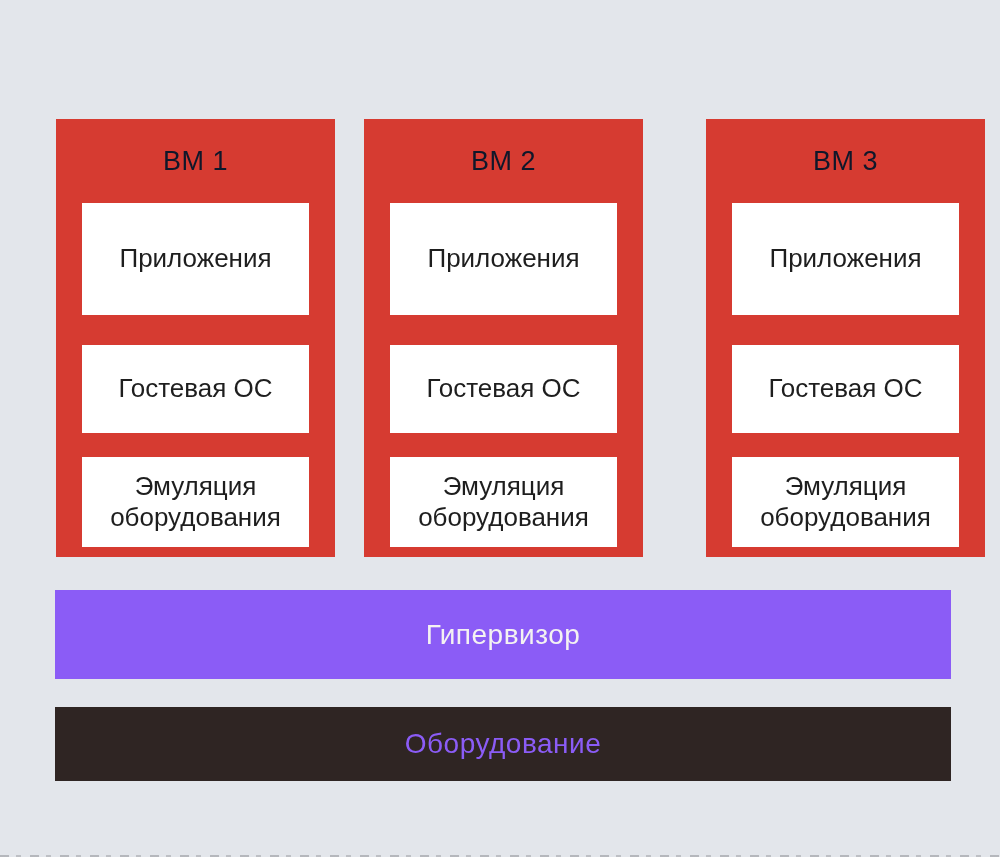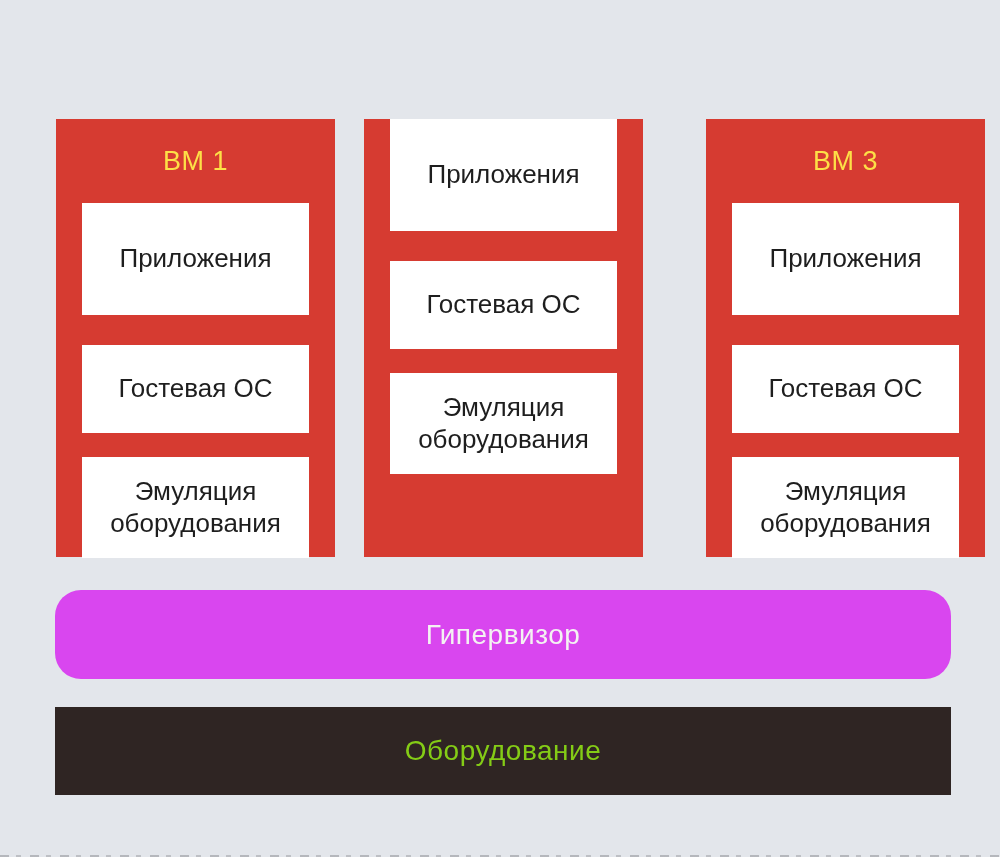--- a/index.html
+++ b/index.html
@@ -26,63 +26,62 @@
   }
   .vm-panel.pos-0 { left: 56px; }
   .vm-panel.pos-1 { left: 364px; }
   .vm-panel.pos-2 { left: 672px; margin-left: 34px; }
 
   .vm-title {
     height: 84px;
     display: flex;
     align-items: center;
     justify-content: center;
-    color: #fde047;
+    color: #0f172a;
     font-size: 27px;
     letter-spacing: 0.5px;
   }
 
   .layer-box {
     margin: 0 26px;
     background: #ffffff;
     display: flex;
     align-items: center;
     justify-content: center;
     text-align: center;
     color: #1e1e1e;
     font-size: 26px;
     line-height: 1.2;
   }
   .layer-box.l0 { height: 112px; }
   .layer-box.l1 { height: 88px; margin-top: 30px; }
-  .layer-box.l2 { height: 101px; margin-top: 24px; padding: 0 10px; margin-left: 26px; margin-right: 26px; }
+  .layer-box.l2 { height: 90px; margin-top: 24px; padding: 0 10px; margin-left: 26px; margin-right: 26px; }
 
   
   .bar {
     position: absolute;
     left: 55px;
     width: 896px;
     display: flex;
     align-items: center;
     justify-content: center;
     font-size: 28px;
     letter-spacing: 0.5px;
   }
   .bar-hypervisor {
     top: 590px;
     height: 89px;
-    background: #d946ef;
+    background: #8b5cf6;
     color: #f4f2f2;
-    border-radius: 26px;
   }
   .bar-hardware {
     top: 707px;
-    height: 88px;
+    height: 74px;
     background: #2f2523;
-    color: #84cc16;
+    color: #8b5cf6;
   }
 
   
   .cutoff-strip {
     position: absolute;
     left: 0;
     bottom: 0;
     width: 100%;
     height: 2px;
     background: repeating-linear-gradient(
@@ -101,20 +100,21 @@
 <div>
 
   <div class="vm-panel pos-0">
     <div class="vm-title">ВМ 1</div>
     <div class="layer-box l0">Приложения</div>
     <div class="layer-box l1">Гостевая ОС</div>
     <div class="layer-box l2">Эмуляция оборудования</div>
   </div>
 
   <div class="vm-panel pos-1">
+    <div class="vm-title">ВМ 2</div>
     <div class="layer-box l0">Приложения</div>
     <div class="layer-box l1">Гостевая ОС</div>
     <div class="layer-box l2">Эмуляция оборудования</div>
   </div>
 
   <div class="vm-panel pos-2">
     <div class="vm-title">ВМ 3</div>
     <div class="layer-box l0">Приложения</div>
     <div class="layer-box l1">Гостевая ОС</div>
     <div class="layer-box l2">Эмуляция оборудования</div>

